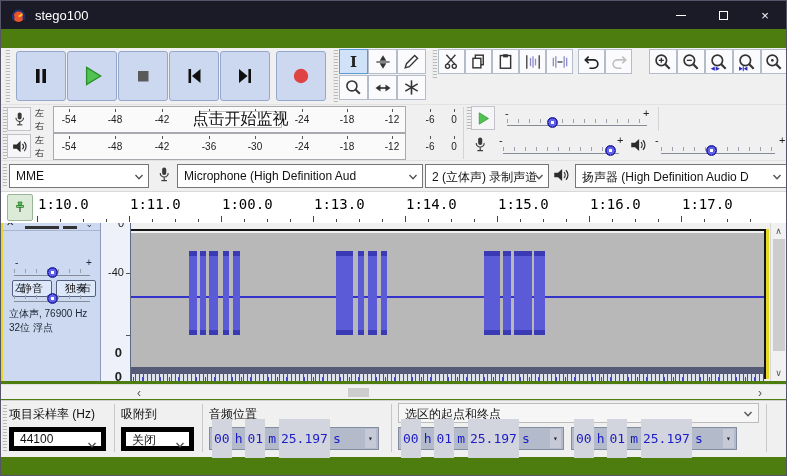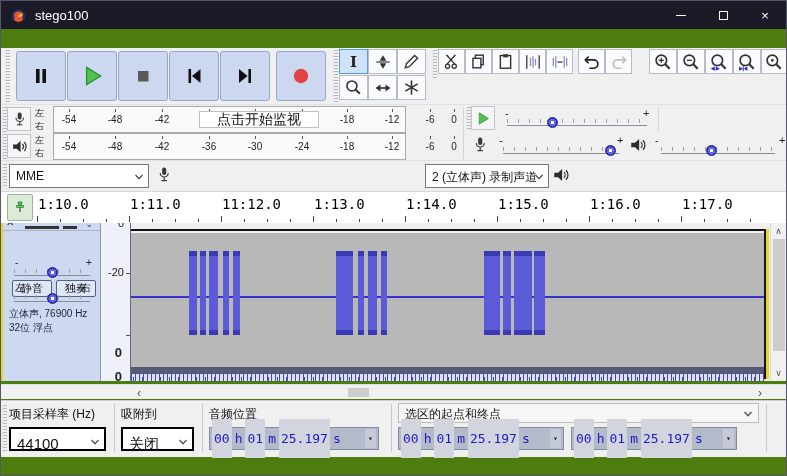--- a/index.html
+++ b/index.html
@@ -42,22 +42,22 @@
               border-top:1px solid #e2e2e2; }
   .meter { position:absolute; left:0; height:27px; }
   .meterbtn { position:absolute; left:6px; top:1px; width:24px; height:24px; background:#f6f6f8;
               border:1px solid #c2c2c8; display:flex; align-items:center; justify-content:center; }
   .chlabels { position:absolute; left:34px; top:0; width:16px; height:27px; font-size:9px; color:#222;
               display:flex; flex-direction:column; justify-content:space-between; padding:1px 0; }
   .meterscale { position:absolute; left:52px; top:0; width:353px; height:27px; background:#fafafa;
                 border:1px solid #a8a8ae; }
   .mtk { position:absolute; top:2px; width:1px; height:3px; background:#555; }
   .mnum { position:absolute; top:7px; transform:translateX(-50%); font-size:10px; color:#222; white-space:nowrap; }
-  .monitor { position:absolute; left:198px; top:5px; width:120px; height:17px; background:#fff;
-             border:1px solid #c0c0c0; font-size:14px; color:#111; display:flex; align-items:center;
+  .monitor { position:absolute; left:198px; top:5px; width:83px; height:17px; background:#fff;
+             border:1px solid #c0c0c0; font-size:16px; color:#111; display:flex; align-items:center;
              justify-content:center; z-index:5; white-space:nowrap; }
   .vline { position:absolute; width:1px; background:#d4d4d4; }
 
   
   .strack { position:absolute; height:8px;
             background:
              repeating-linear-gradient(90deg,#9aa0ac 0 1px, transparent 1px 11px),
              linear-gradient(#858c98,#858c98);
             background-size:auto 4px, auto 1px; background-position:left top, left 6px;
             background-repeat:repeat-x; }
@@ -122,22 +122,22 @@
   .hscroll { position:absolute; left:0; top:383px; width:100%; height:15px; background:#f1f1f1;
              border-top:1px solid #e0e0e0; }
   .harrow { position:absolute; top:1px; font-size:12px; color:#555; }
   .hthumb { position:absolute; left:347px; top:3px; width:21px; height:9px; background:#cdcdcd; }
 
   
   .seltoolbar { position:absolute; left:0; top:399px; width:100%; height:57px; background:#f0f0f0;
                 border-top:1px solid #d0d0d0; }
   .slabel { position:absolute; top:5px; font-size:12px; color:#111; white-space:nowrap; }
   .sep { position:absolute; top:3px; height:48px; width:1px; background:#c8c8c8; }
-  .seldd { position:absolute; height:24px; background:#fff; border:2px solid #000000; font-size:15px;
-           color:#111; padding:6px 18px 0 6px; }
+  .seldd { position:absolute; height:24px; background:#fff; border:5px solid #000000; font-size:12px;
+           color:#111; padding:0 18px 0 6px; }
   .selhdr { position:absolute; left:397px; top:2px; width:361px; height:20px; background:#f6f6f6;
             border:1px solid #bcbcbc; font-size:12px; color:#111; padding:2px 18px 0 6px; }
   .timefield { position:absolute; top:26px; width:166px; height:23px; background:#b3bbcb;
                border:1px solid #848ca0; display:flex; align-items:center; gap:3px; padding:0 2px;
                font-family:"DejaVu Sans Mono", monospace; font-size:13px; color:#1c1cc4; }
   .tseg { background:#d2d5de; padding:12px 2px; }
   .tunit { padding:0; }
   .tdd { margin-left:auto; width:11px; height:19px; background:#c5cad6; color:#222; font-size:8px;
          display:flex; align-items:center; justify-content:center; }
 
@@ -491,44 +491,54 @@
     <div class="dd" style="left:8px;width:140px">
       <span>MME</span>
       <svg class="chev" viewBox="0 0 10 10">
           <use href="#i-chev"></use>
         </svg></div>
     <div class="icwrap" style="left:154px;top:5px">
       <svg width="18" height="18" viewBox="0 0 24 24">
           <use href="#i-mic"></use>
         </svg>
       </div>
+    <div class="dd" style="left:176px;width:246px">
+      <span>Microphone (High Definition Aud</span>
+      <svg class="chev" viewBox="0 0 10 10">
+          <use href="#i-chev"></use>
+        </svg></div>
     <div class="dd" style="left:424px;width:124px">
       <span>2 (立体声) 录制声道</span>
       <svg class="chev" viewBox="0 0 10 10">
           <use href="#i-chev"></use>
         </svg></div>
     <div class="icwrap" style="left:551px;top:5px">
       <svg width="18" height="18" viewBox="0 0 24 24">
           <use href="#i-spk"></use>
         </svg>
       </div>
+    <div class="dd" style="left:574px;width:212px">
+      <span>扬声器 (High Definition Audio D</span>
+      <svg class="chev" viewBox="0 0 10 10">
+          <use href="#i-chev"></use>
+        </svg></div>
   </div>
 
   <div class="timeline">
     <div class="pinbtn">
       <svg width="16" height="16" viewBox="0 0 24 24">
         <path d="M9 3 h6 l-1 5 h-4 z" fill="#57c057" stroke="#1d6e1d"></path>
         <rect x="7" y="8" width="10" height="3" fill="#79d479" stroke="#1d6e1d"></rect>
         <line x1="12" y1="11" x2="12" y2="18" stroke="#333" stroke-width="1.6"></line>
         </svg>
       </div>
     <div id="tl-labels">
         <span class="tl-label" style="left: 37px;">1:10.0</span>
         <span class="tl-label" style="left: 129px;">1:11.0</span>
-        <span class="tl-label" style="left: 221px;">11:12.0</span>
+        <span class="tl-label" style="left: 221px;">1:00.0</span>
         <span class="tl-label" style="left: 313px;">1:13.0</span>
         <span class="tl-label" style="left: 405px;">1:14.0</span>
         <span class="tl-label" style="left: 497px;">1:15.0</span>
         <span class="tl-label" style="left: 589px;">1:16.0</span>
         <span class="tl-label" style="left: 681px;">1:17.0</span>
       </div>
     <div id="tl-ticks">
         <i class="rtk big" style="left: 36px;"></i>
         <i class="rtk" style="left: 59px;"></i>
         <i class="rtk" style="left: 82px;"></i>
@@ -585,21 +595,21 @@
       <span class="ptxt" style="left:78px;top:58px">右</span>
       <div class="strack" style="left:11px;top:72px;width:76px">
         <div class="sthumb" style="left: calc(50% - 5px);"></div>
         </div>
       <span class="ptxt" style="left:6px;top:84px">立体声, 76900 Hz</span>
       <span class="ptxt" style="left:6px;top:98px">32位 浮点</span>
     </div>
 
     <div class="ruler">
       <span class="rlab" style="top:-6px">0</span>
-      <span class="rlab" style="top:43px">-20</span>
+      <span class="rlab" style="top:43px">-40</span>
       <i class="rtick" style="top:50px"></i>
       <i class="rtick" style="top:112px"></i>
       <span class="rlab b" style="top:122px">0</span>
       <span class="rlab b" style="top:146px">0</span>
     </div>
 
     <div class="wavewrap">
       <div id="waveform" style="background: rgb(184, 184, 184);">
         <div class="wcenter" style="background: rgb(51, 51, 204);"></div>
       <div class="wbar" style="left: 58px; width: 8px;"></div>

